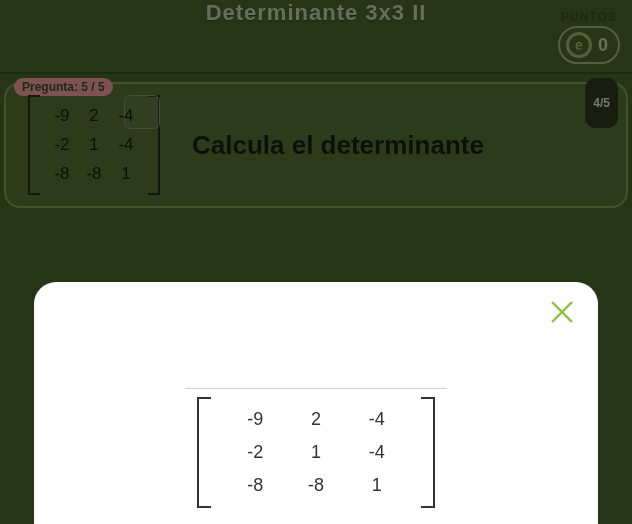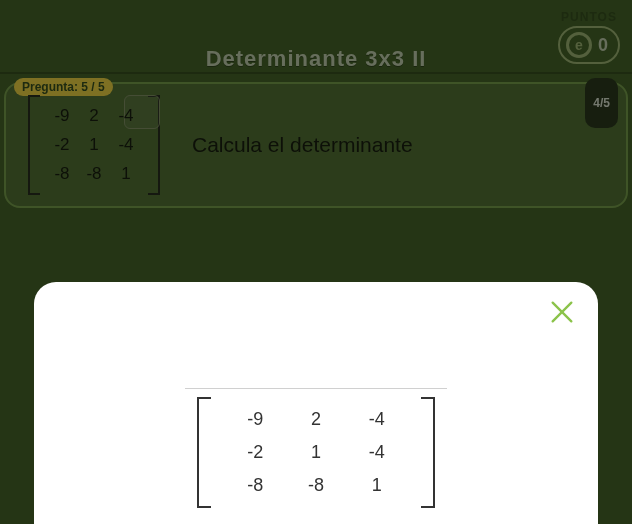--- a/index.html
+++ b/index.html
@@ -2,40 +2,40 @@
 <html><head>
 <meta charset="utf-8">
 <style>
   * { margin: 0; padding: 0; box-sizing: border-box; }
   html, body { width: 632px; height: 524px; overflow: hidden; font-family: Arial, Helvetica, sans-serif; }
   body { background: #4a6b2a; position: relative; }
 
   .dim-layer { position: absolute; top:0; left:0; right:0; bottom:0; background: rgba(0,0,0,0.5); z-index: 5; pointer-events:none; }
 
   
-  .header { height: 74px; position: relative; display:flex; align-items:flex-end; justify-content:center; border-bottom: 2px solid #3a5520; }
+  .header { height: 74px; position: relative; display:flex; align-items:flex-start; justify-content:center; border-bottom: 2px solid #3a5520; }
   .title { color: #cfdcb9; font-size: 22px; font-weight: 800; letter-spacing: 1px; text-shadow: 0 1px 0 rgba(0,0,0,0.3); }
   .puntos-wrap { position: absolute; right: 12px; top: 0; height:74px; display:flex; flex-direction:column; align-items:center; justify-content:center; }
   .puntos-label { color:#3a5520; font-weight:800; font-size:12px; letter-spacing:1px; margin-bottom:2px; }
   .puntos-pill { border:2px solid #a8c07a; border-radius: 30px; padding:4px 10px 4px 6px; display:flex; align-items:center; gap:6px; }
   .ring-icon { width:26px; height:26px; border:3px solid #a8c07a; border-radius:50%; display:flex; align-items:center; justify-content:center; color:#a8c07a; font-weight:800; font-size:14px; }
   .puntos-val { color:#cfdcb9; font-weight:800; font-size:18px; }
 
   
   .qcard { position:absolute; top:82px; left:4px; right:4px; height:126px; border:2px solid #7fa84f; border-radius:16px; background: rgba(190,210,160,0.12); }
-  .pregunta-tab { position:absolute; top:-6px; left:8px; background:#fde047; color:#3a5520; font-weight:800; font-size:12px; padding:2px 8px; border-radius:10px; }
+  .pregunta-tab { position:absolute; top:-6px; left:8px; background:#fca5a5; color:#3a5520; font-weight:800; font-size:12px; padding:2px 8px; border-radius:10px; }
   .attempts-tab { position:absolute; top:-6px; right:8px; background:#2e3d1f; color:#e8f0dc; font-weight:800; font-size:12px; padding:18px 8px; border-radius:10px; }
   .qcontent { display:flex; align-items:center; height:100%; padding: 8px 18px; gap: 28px; }
   .matrix-small { position:relative; width:140px; height:100px; }
   .bracketL, .bracketR { position:absolute; top:0; bottom:0; width:12px; border:2px solid #2a3020; }
   .bracketL { left:4px; border-right:none; }
   .bracketR { right:4px; border-left:none; }
   .matgrid-s { position:absolute; left:22px; right:22px; top:6px; bottom:6px; display:grid; grid-template-columns: repeat(3, 1fr); grid-template-rows: repeat(3, 1fr); align-items:center; justify-items:center; }
   .matgrid-s span { color:#1a2010; font-size:17px; font-weight:500; }
-  .prompt { color:#1a2010; font-size:21px; font-weight:400; }
+  .prompt { color:#1a2010; font-size:26px; font-weight:700; }
 
   
   .hint-overlay { position:absolute; top:0px; right:4px; width:36px; height:34px; border:1px solid #8a9a6a; border-radius:6px; background: rgba(255,255,255,0.05); }
 
   
   .modal { position:absolute; left:34px; right:34px; top:282px; bottom:0; background:#fff; border-radius:22px 22px 0 0; z-index:10; padding:20px; }
   .close-x { position:absolute; top:16px; right:22px; width:28px; height:28px; cursor:pointer; }
   .close-x svg { width:28px; height:28px; display:block; }
 
   .matrix-large-wrap { display:flex; justify-content:center; margin-top:86px; }

